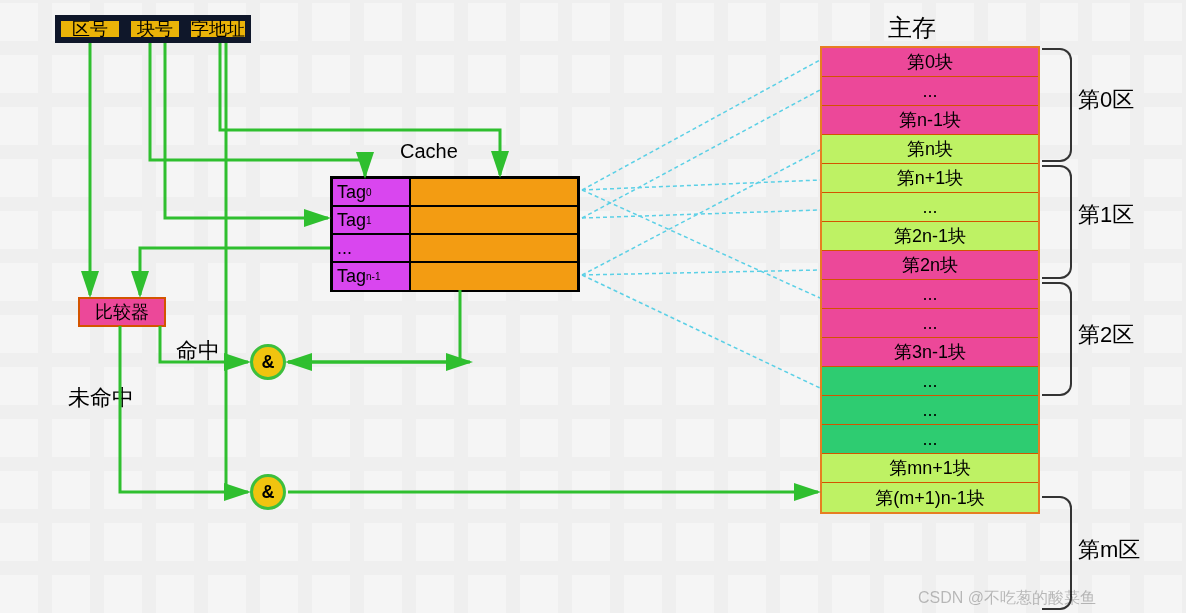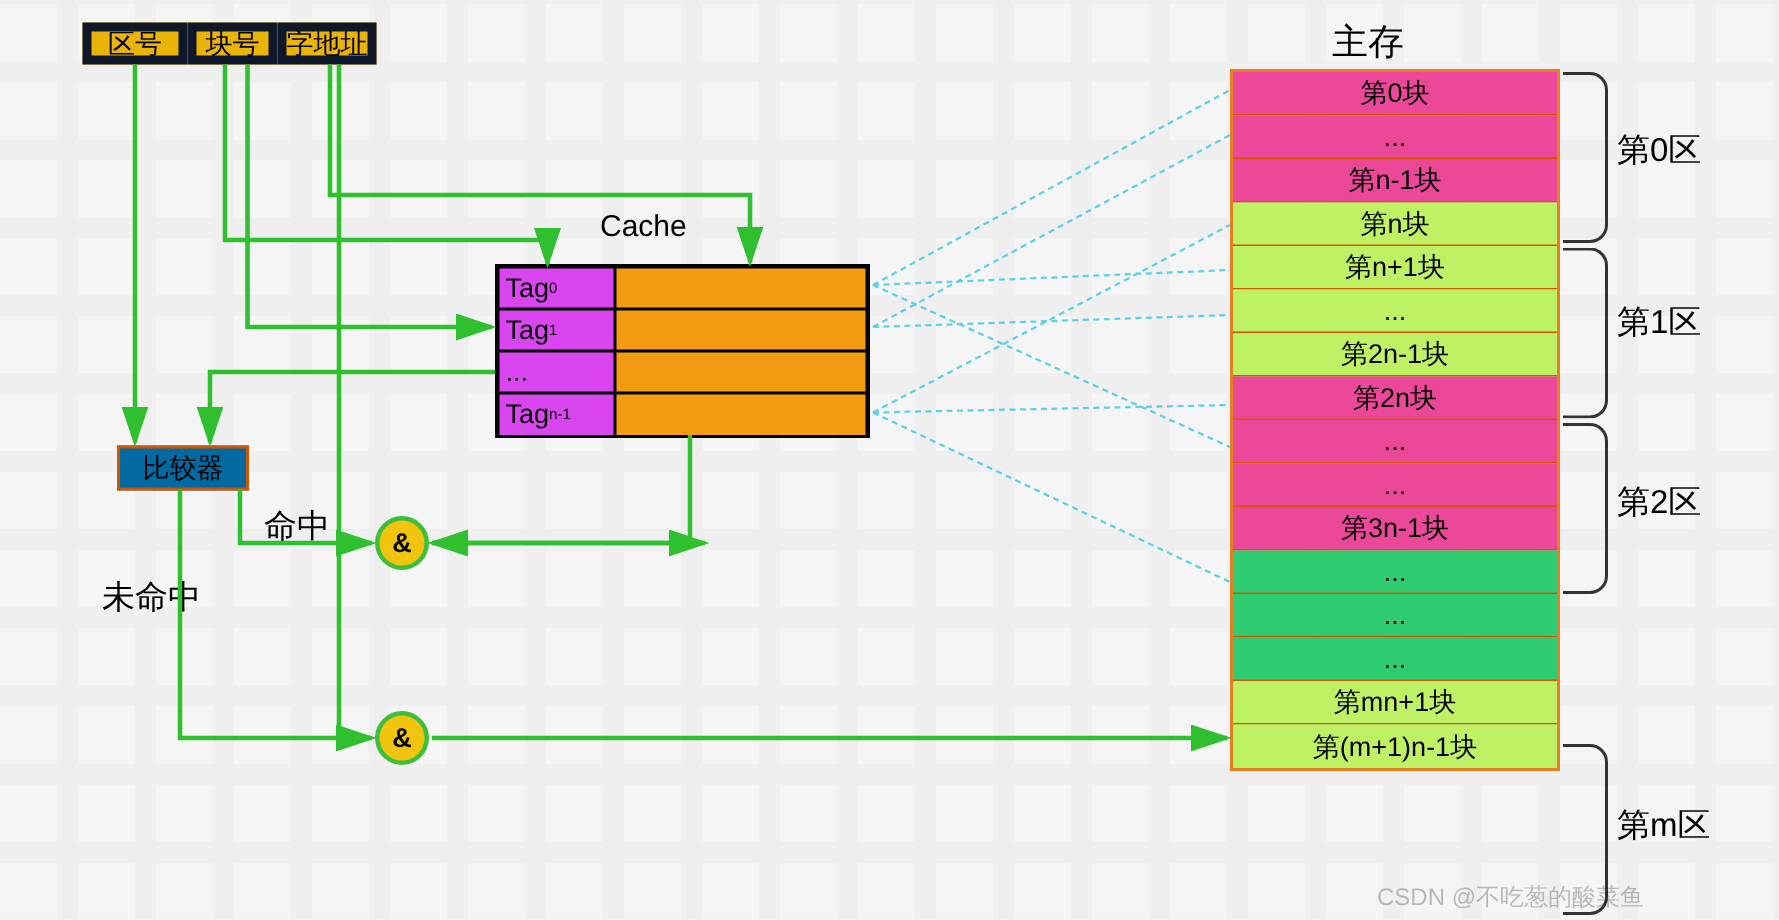--- a/index.html
+++ b/index.html
@@ -63,21 +63,21 @@
     position:absolute; left:1042px; width:30px;
     border-right:2px solid #333; border-top:2px solid #333; border-bottom:2px solid #333;
     border-radius:0 12px 12px 0;
   }
   .br0 { top:48px; height:114px; }
   .br1 { top:165px; height:114px; }
   .br2 { top:282px; height:114px; }
   .brm { top:496px; height:114px; }
   .comparator {
     position:absolute; left:78px; top:297px; width:88px; height:30px;
-    background:#0369a1; border:2px solid #d35400;
+    background:#ec4899; border:2px solid #d35400;
     display:flex; align-items:center; justify-content:center; font-size:18px;
   }
   .and-gate {
     position:absolute; width:36px; height:36px; border-radius:50%;
     background:#f1c40f; border:3px solid #3dbf3d;
     display:flex; align-items:center; justify-content:center;
     font-size:18px; font-weight:bold; color:#000;
   }
   .and1 { left:250px; top:344px; }
   .and2 { left:250px; top:474px; }

